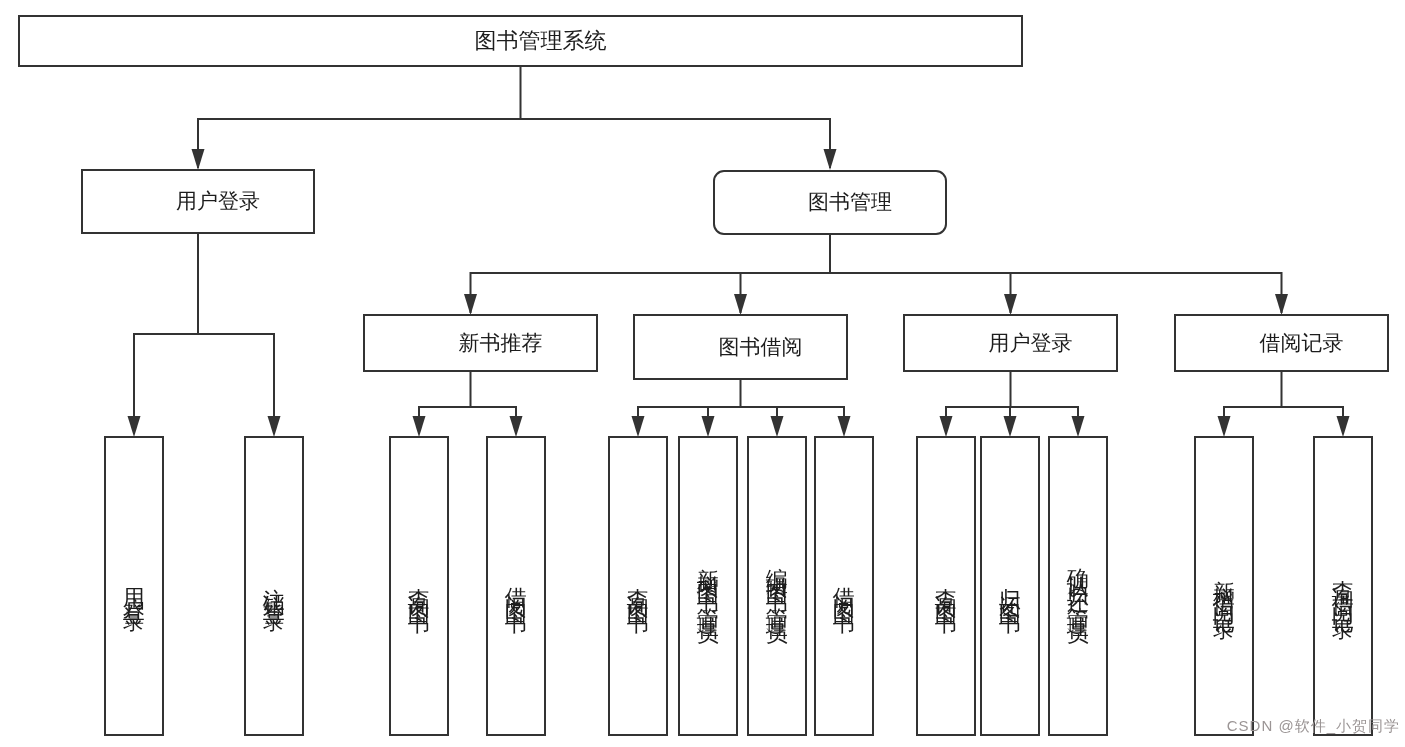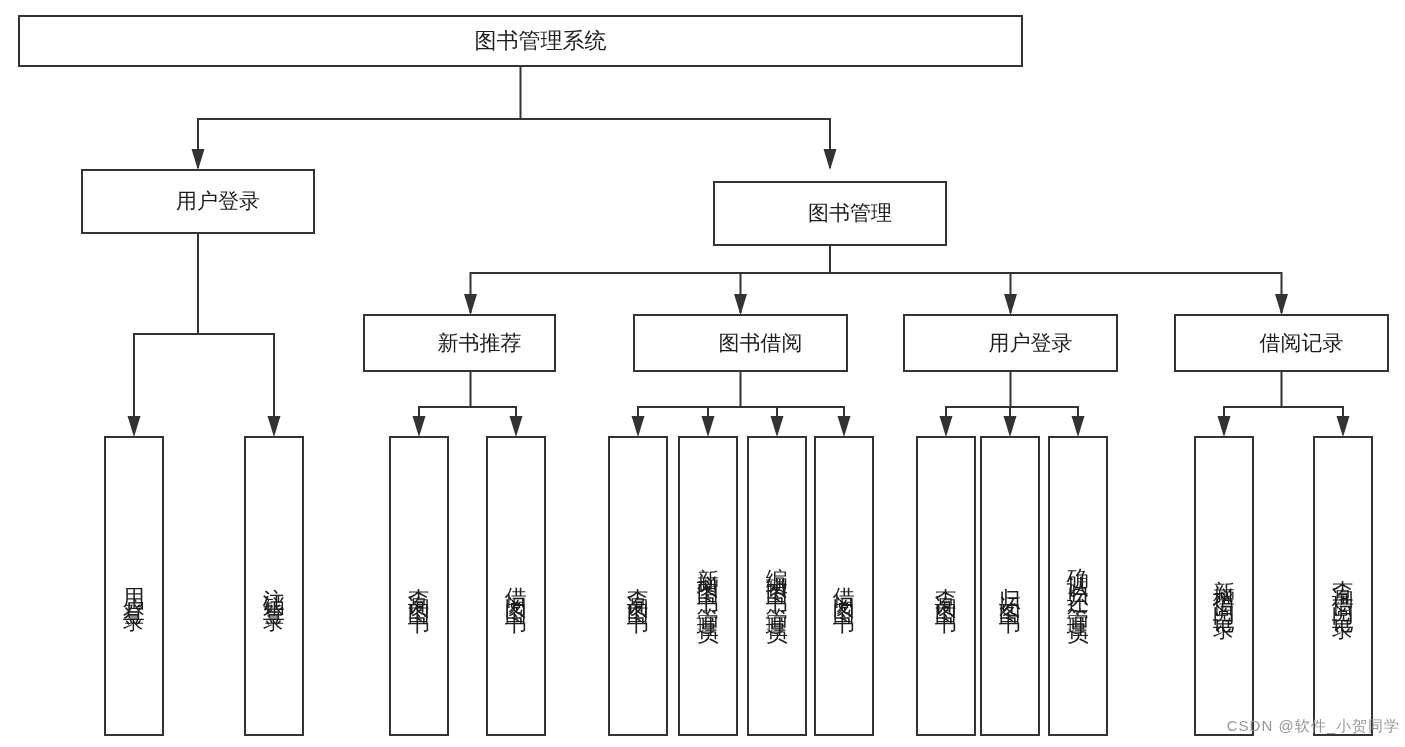--- a/index.html
+++ b/index.html
@@ -101,24 +101,24 @@
       <polygon points="1003.5,416 1016.5,416 1010,437"></polygon>
       <polygon points="1071.5,416 1084.5,416 1078,437"></polygon>
       <polygon points="1217.5,416 1230.5,416 1224,437"></polygon>
       <polygon points="1336.5,416 1349.5,416 1343,437"></polygon>
     </g>
   </svg>
 
   <div class="node h root-node" style="left:18px; top:15px; width:1005px; height:52px;">图书管理系统</div>
 
   <div class="node h" style="left:81px; top:169px; width:234px; height:65px;">用户登录</div>
-  <div class="node h" style="left:713px; top:181px; width:234px; height:65px;">图书管理</div>
+  <div class="node h" style="left:713px; top:170px; width:234px; height:65px;border-radius:11px;">图书管理</div>
 
-  <div class="node h" style="left:363px; top:314px; width:193px; height:58px;">新书推荐</div>
-  <div class="node h" style="left:633px; top:314px; width:215px; height:58px;">图书借阅</div>
+  <div class="node h" style="left:363px; top:314px; width:235px; height:58px;">新书推荐</div>
+  <div class="node h" style="left:633px; top:314px; width:215px; height:66px;">图书借阅</div>
   <div class="node h" style="left:903px; top:314px; width:215px; height:58px;">用户登录</div>
   <div class="node h" style="left:1174px; top:314px; width:215px; height:58px;">借阅记录</div>
 
   <div class="node v" style="left:104px; top:436px; width:60px; height:300px;">用户登录</div>
   <div class="node v" style="left:244px; top:436px; width:60px; height:300px;">注销登录</div>
 
   <div class="node v" style="left:389px; top:436px; width:60px; height:300px;">查询图书</div>
   <div class="node v" style="left:486px; top:436px; width:60px; height:300px;">借阅图书</div>
 
   <div class="node v" style="left:608px; top:436px; width:60px; height:300px;">查询图书</div>

